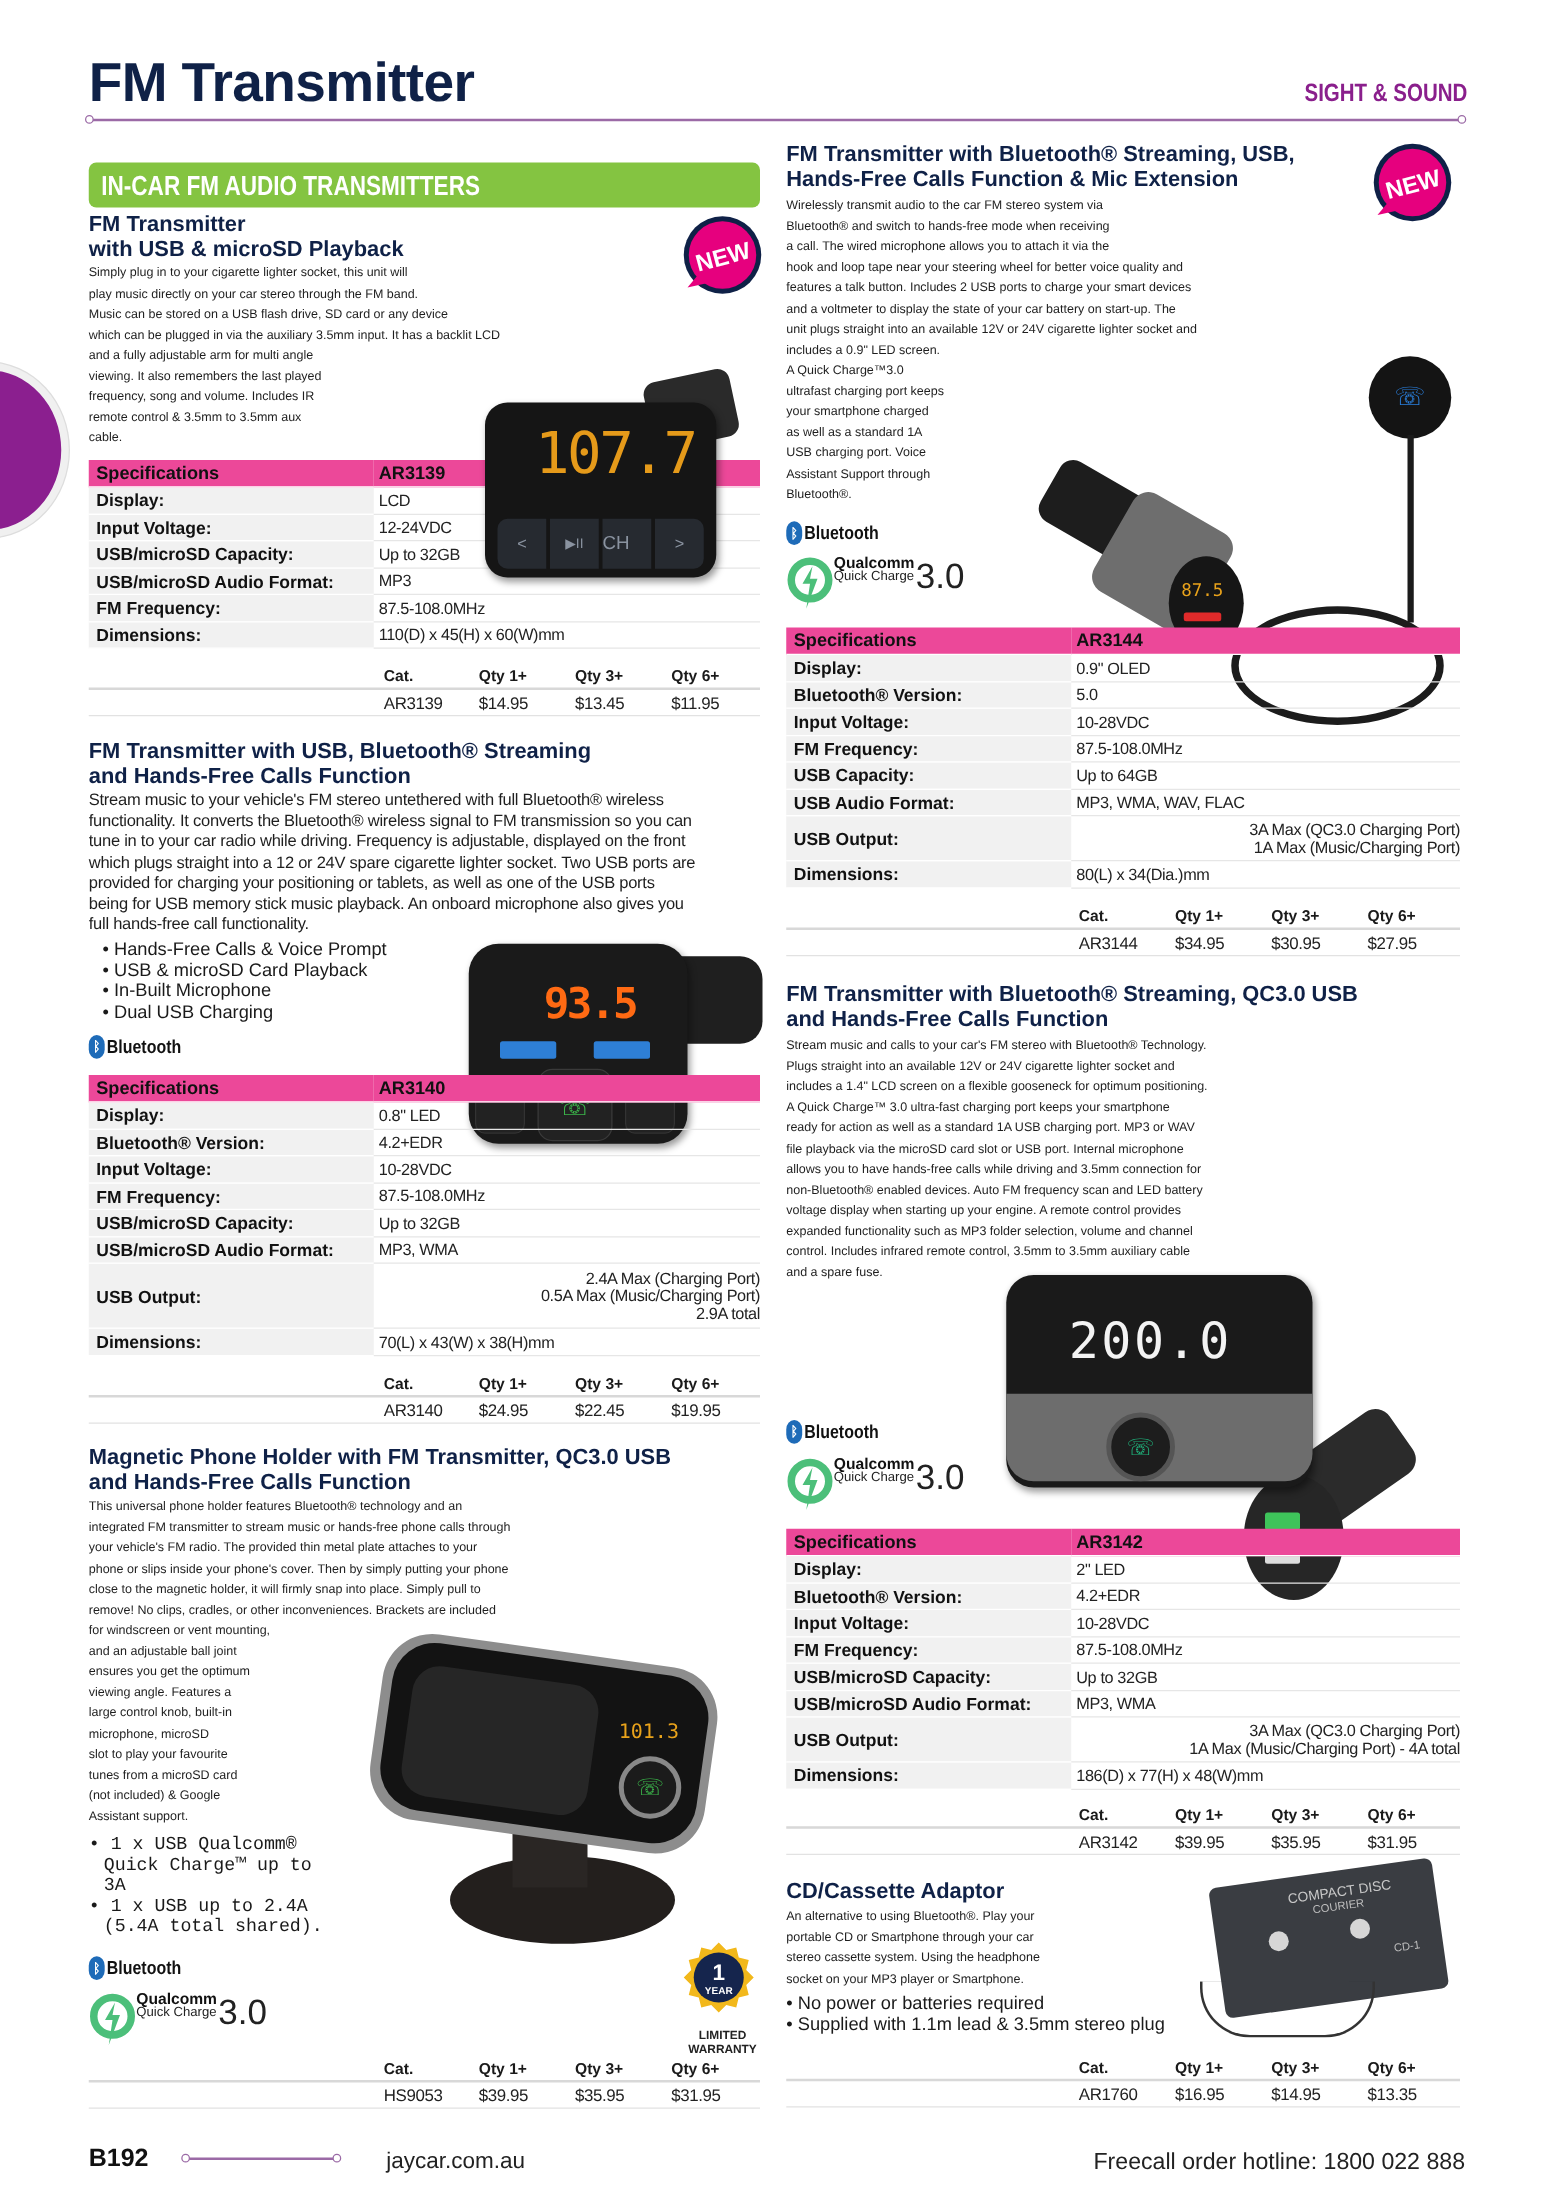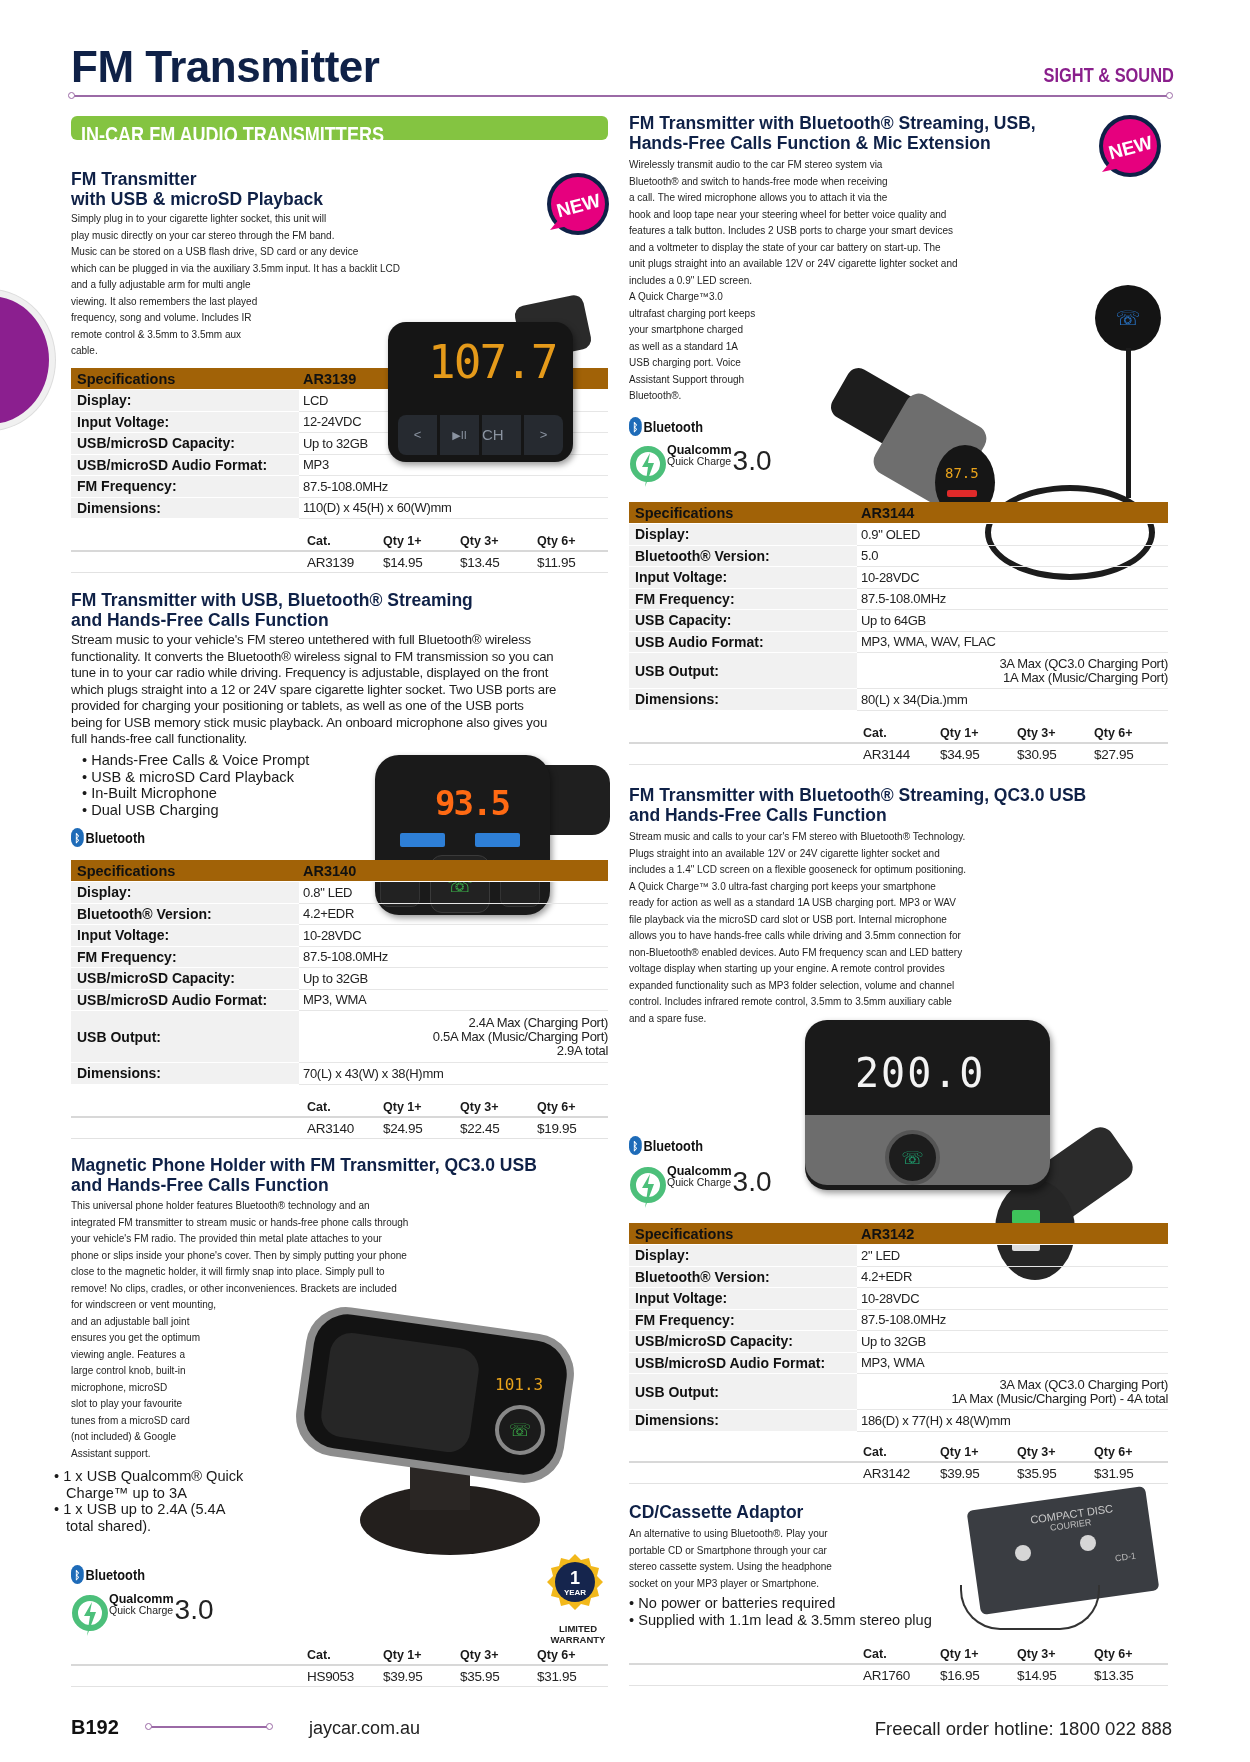--- a/index.html
+++ b/index.html
@@ -9,36 +9,36 @@
   .abs { position: absolute; }
 
   
   .page-title { left: 71px; top: 42px; font-size: 44px; font-weight: bold; color: #0f2147; letter-spacing: -0.5px; }
   .section-tag { right: 76px; top: 64px; font-size: 20px; font-weight: bold; color: #8a1f8c; font-family: "Liberation Sans", sans-serif; transform: scaleX(0.82); transform-origin: right center; }
   .rule { height: 2px; background: #9b6aa6; }
   .rule-dot { width: 7px; height: 7px; border: 1.5px solid #9b6aa6; border-radius: 50%; background: #fff; }
 
   .purple-tab { left: -75px; top: 290px; width: 130px; height: 140px; border-radius: 50%; background: #8b1f8f; border: 6px solid #f0f0f0; box-shadow: 0 0 0 1px #ddd; }
 
-  .banner { left: 71px; top: 116px; width: 537px; height: 24px; background: #84c441; border-radius: 6px; text-align: center; }
+  .banner { left: 71px; top: 130px; width: 537px; height: 36px; background: #84c441; border-radius: 6px; text-align: center; }
   .banner span { position: absolute; left: 10px; top: 6px; font-size: 22px; font-weight: bold; color: #fff; transform: scaleX(0.82); transform-origin: left center; white-space: nowrap; }
 
   .prod-title { font-size: 17.5px; font-weight: bold; color: #0f2147; line-height: 20px; }
   .body-text { font-size: 10px; line-height: 16.5px; color: #1e1e1e; }
   .body-small { font-size: 13.2px; line-height: 16.5px; color: #1e1e1e; letter-spacing: -0.2px; }
   .bullets { list-style: none; font-size: 14.6px; line-height: 16.5px; }
   .bullets li::before { content: "• "; }
   .bullets li.indent { padding-left: 12px; text-indent: -12px; }
 
   
   .spec { border-collapse: collapse; font-size: 14px; }
   .spec td { height: 21.5px; border-bottom: 1.5px solid #fff; vertical-align: middle; }
   .spec td.k { background: #f1f1f1; font-weight: bold; padding-left: 6px; color: #111; }
   .spec td.v { padding-left: 4px; font-family: "Liberation Sans", sans-serif; font-size: 13px; color: #222; letter-spacing: -0.3px; border-bottom: 1.5px solid #e6e6e6; }
-  .spec tr.hd td { background: #a16207; font-weight: bold; font-size: 14.5px; border-bottom: 1.5px solid #fff; margin-top: 12px; }
+  .spec tr.hd td { background: #ec4899; font-weight: bold; font-size: 14.5px; border-bottom: 1.5px solid #fff; margin-top: 12px; }
   .spec tr.hd td.v { font-family: "Liberation Sans", sans-serif; font-weight: bold; font-size: 14.5px; color: #111; letter-spacing: 0; }
   .spec td.multi { line-height: 14px; padding-top: 2px; padding-bottom: 2px; text-align: right; }
 
   
   .price { position: absolute; }
   .price .head, .price .row { position: relative; height: 21px; }
   .price .head { border-bottom: 2px solid #d8d8d8; }
   .price .row { border-bottom: 1.5px solid #e2e2e2; }
   .price span { position: absolute; top: 3px; font-size: 13px; }
   .price .head span { font-weight: bold; font-size: 12.5px; }
@@ -276,21 +276,21 @@
   <div>and an adjustable ball joint</div>
   <div>ensures you get the optimum</div>
   <div>viewing angle. Features a</div>
   <div>large control knob, built-in</div>
   <div>microphone, microSD</div>
   <div>slot to play your favourite</div>
   <div>tunes from a microSD card</div>
   <div>(not included) &amp; Google</div>
   <div>Assistant support.</div>
 </div>
-<ul class="abs bullets" style="left:54px;top:1468px;width:200px;">
+<ul class="abs bullets" style="left:71px;top:1468px;width:200px;font-family:Liberation Mono, monospace;">
   <li class="indent">1 x USB Qualcomm® Quick Charge™ up to 3A</li>
   <li class="indent">1 x USB up to 2.4A (5.4A total shared).</li>
 </ul>
 
 <div class="img" style="left:290px;top:1310px;width:320px;height:250px;">
   <div style="position:absolute;left:70px;top:175px;width:180px;height:70px;background:#231f1d;border-radius:50%;"></div>
   <div style="position:absolute;left:120px;top:140px;width:60px;height:60px;background:#2a2624;"></div>
   <div style="position:absolute;left:10px;top:10px;width:270px;height:150px;background:#8d8d8d;border-radius:40px;transform:rotate(8deg);"></div>
   <div style="position:absolute;left:18px;top:17px;width:255px;height:135px;background:#131313;border-radius:34px;transform:rotate(8deg);"></div>
   <div style="position:absolute;left:35px;top:30px;width:150px;height:105px;background:#262626;border-radius:22px;transform:rotate(8deg);"></div>

